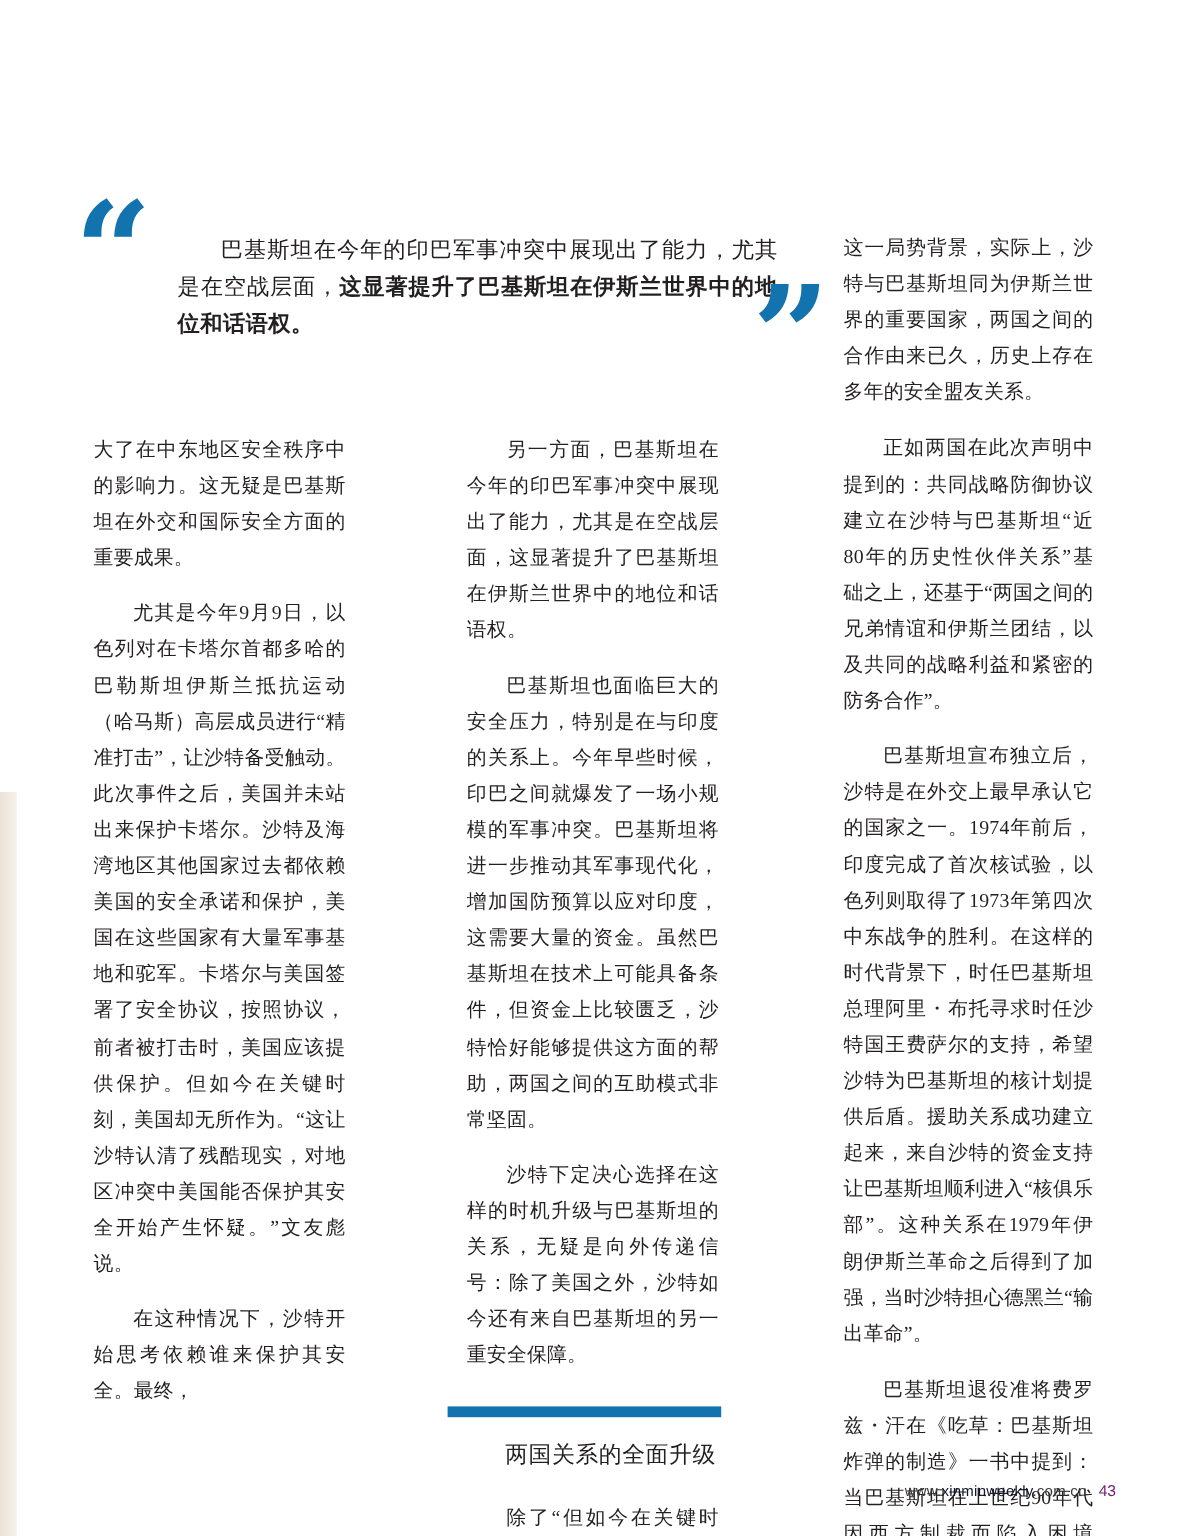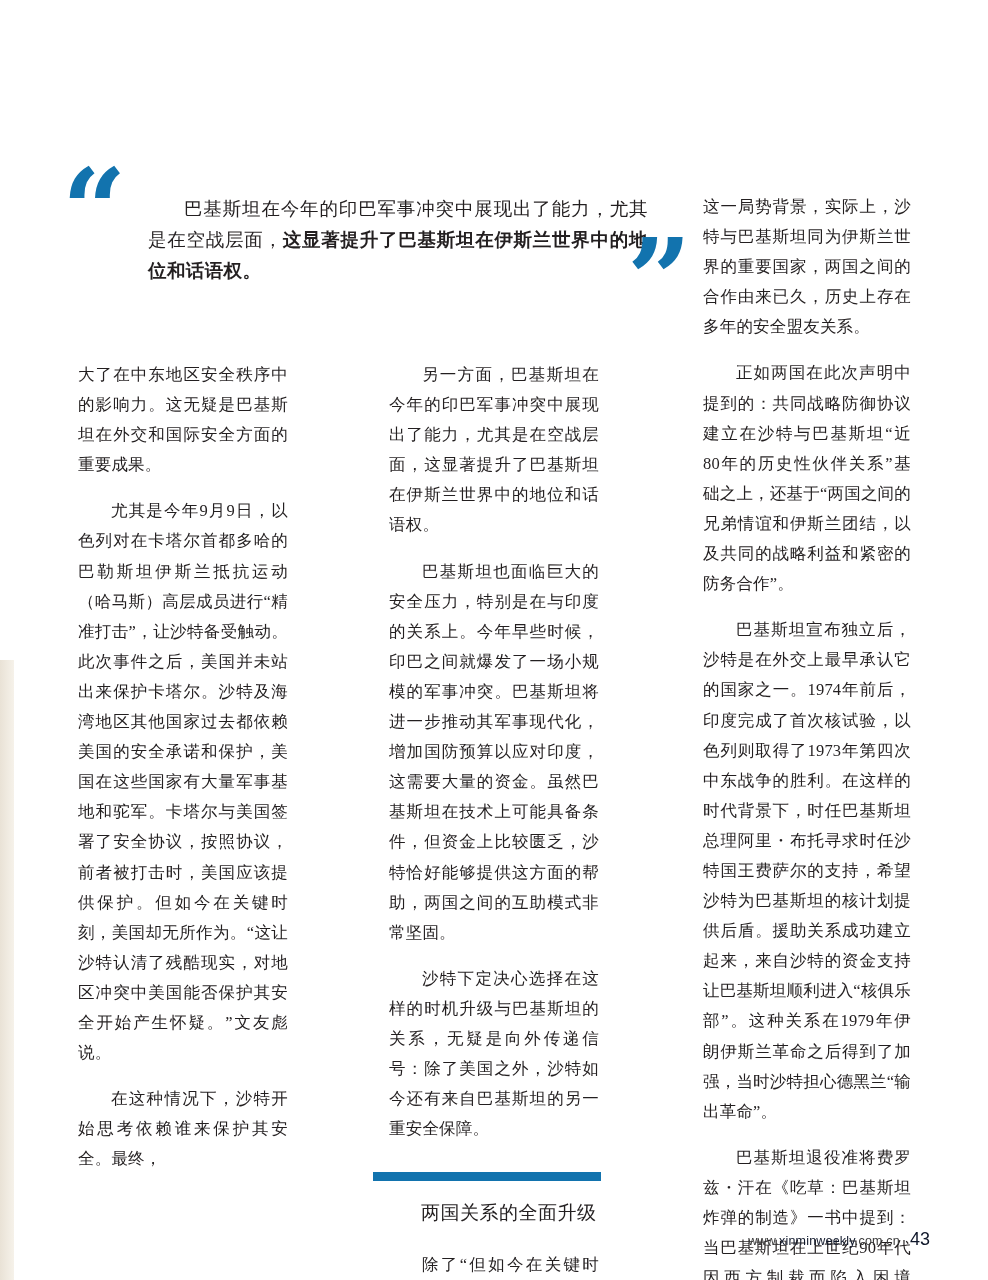--- a/index.html
+++ b/index.html
@@ -123,22 +123,22 @@
   }
   .footer .url {
     font-family: "Liberation Sans", sans-serif;
     font-size: 12.5px;
     color: #3a3a3a;
     letter-spacing: 0.2px;
   }
   .footer .url .accent { color: #0f172a; }
   .footer .pageno {
     font-family: "Liberation Sans", sans-serif;
-    font-size: 18px;
-    color: #0f172a;
+    font-size: 13px;
+    color: #701a75;
     font-weight: 400;
   }
 </style>
 </head>
 <body>
 
 <div class="edge-strip"></div>
 
 <div class="pullquote">
   <span class="mark-open">“</span>

